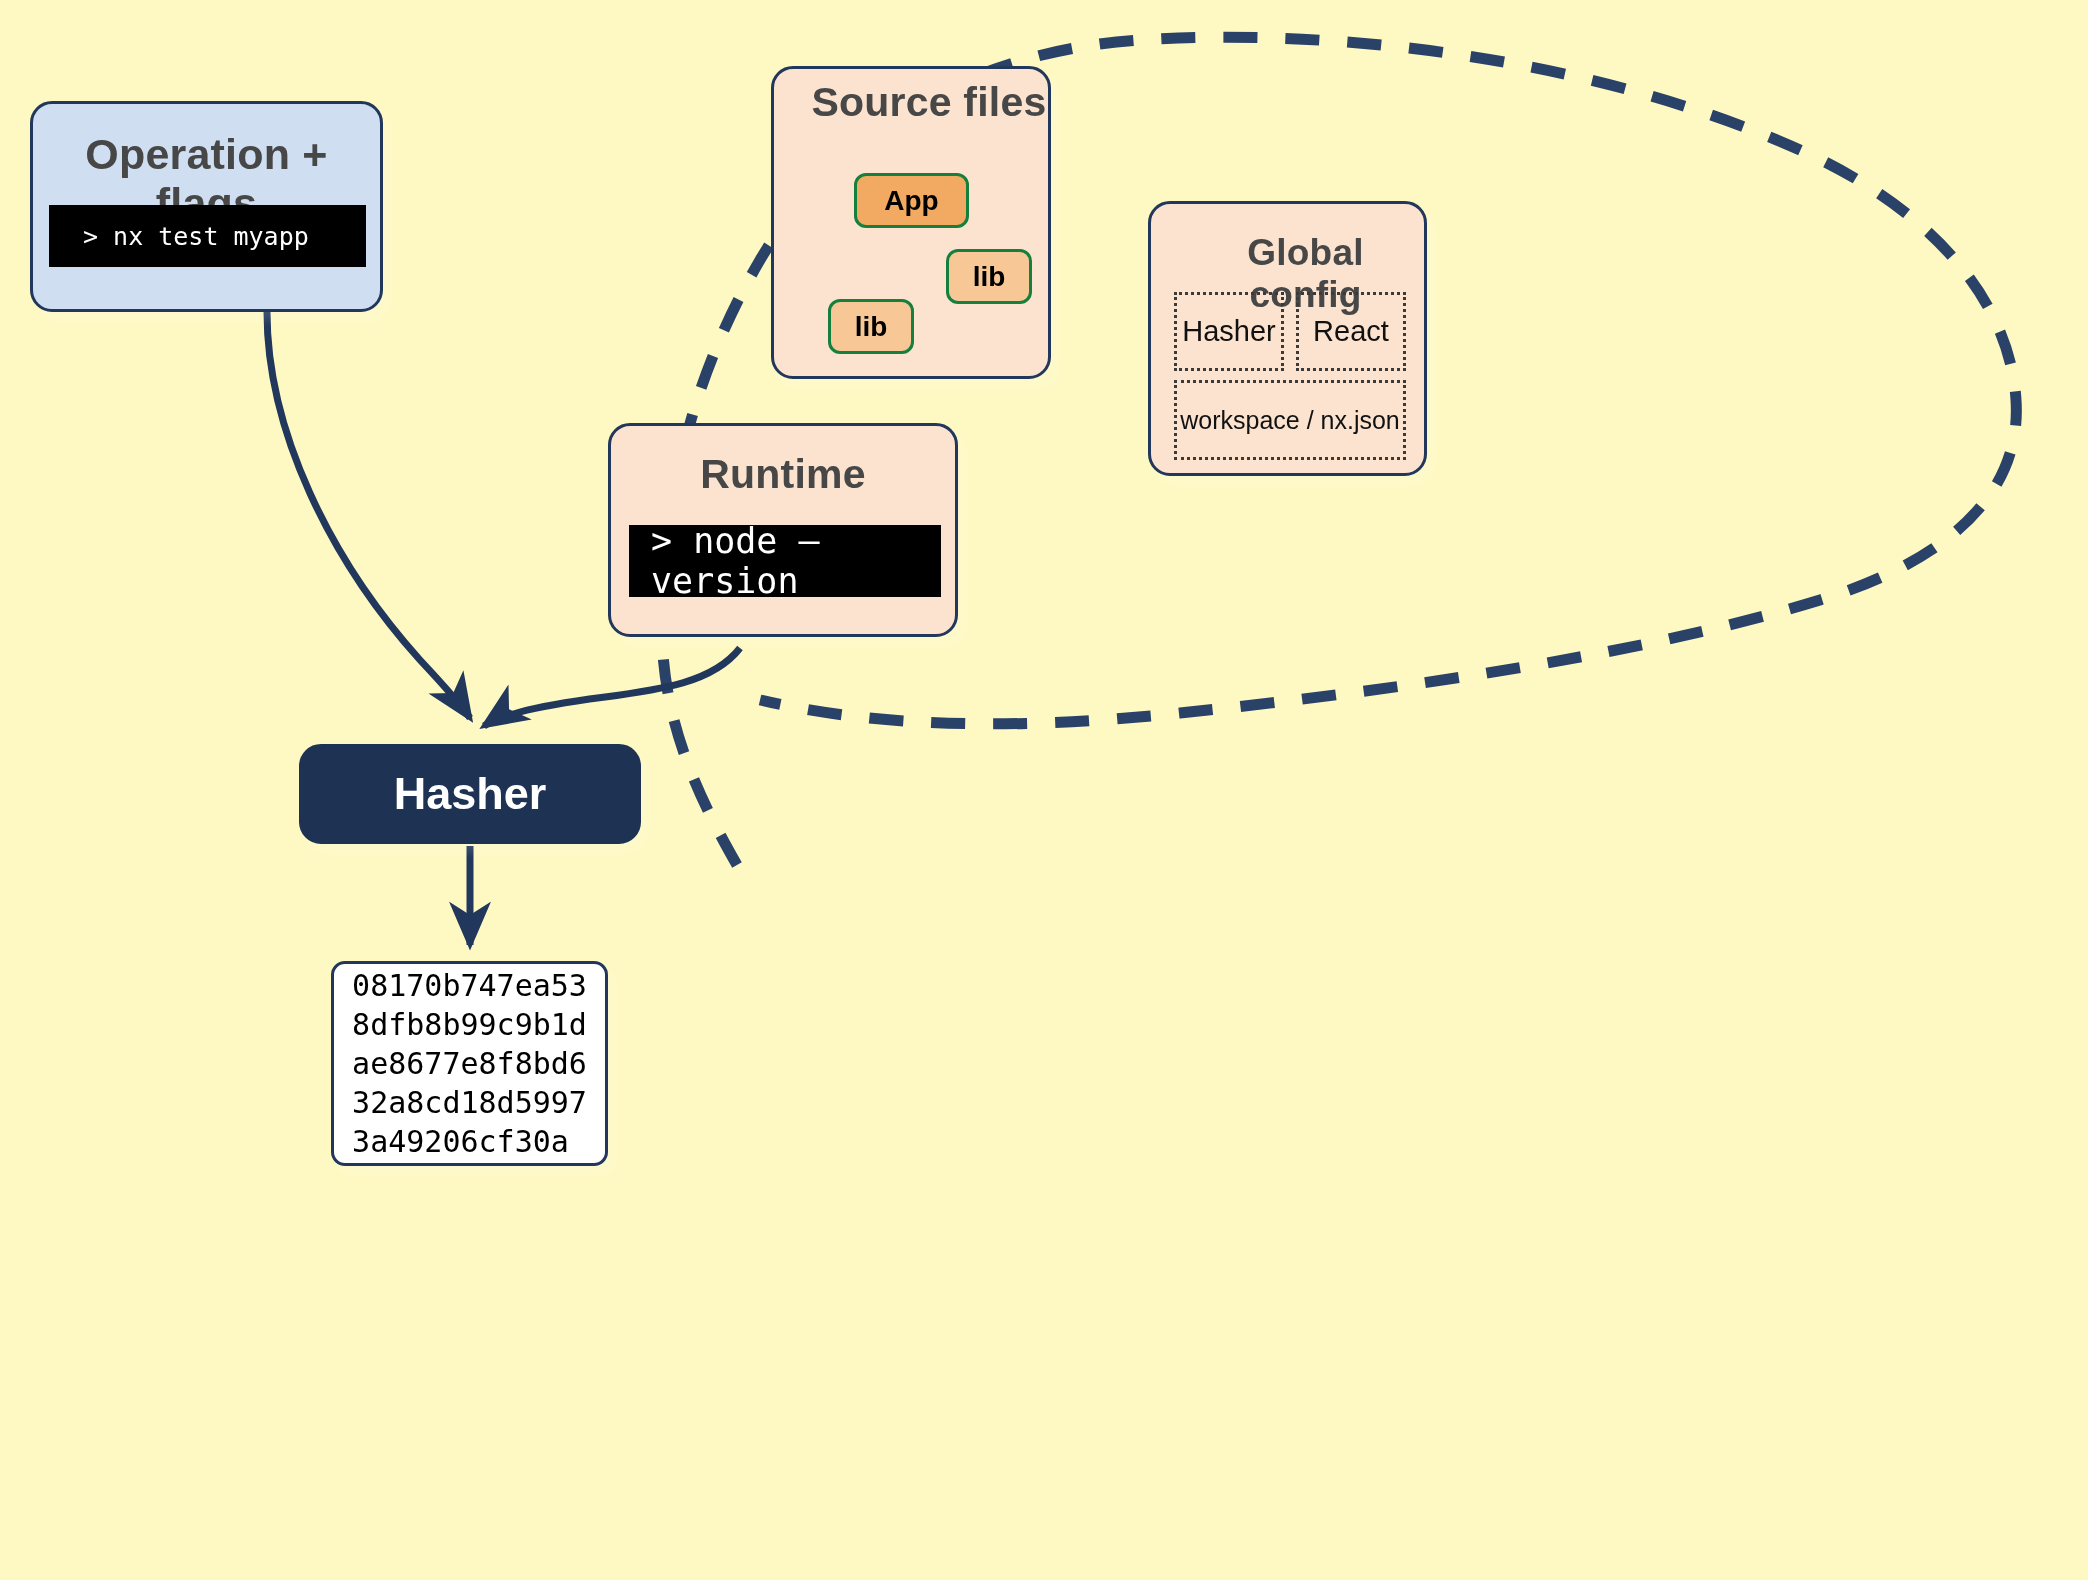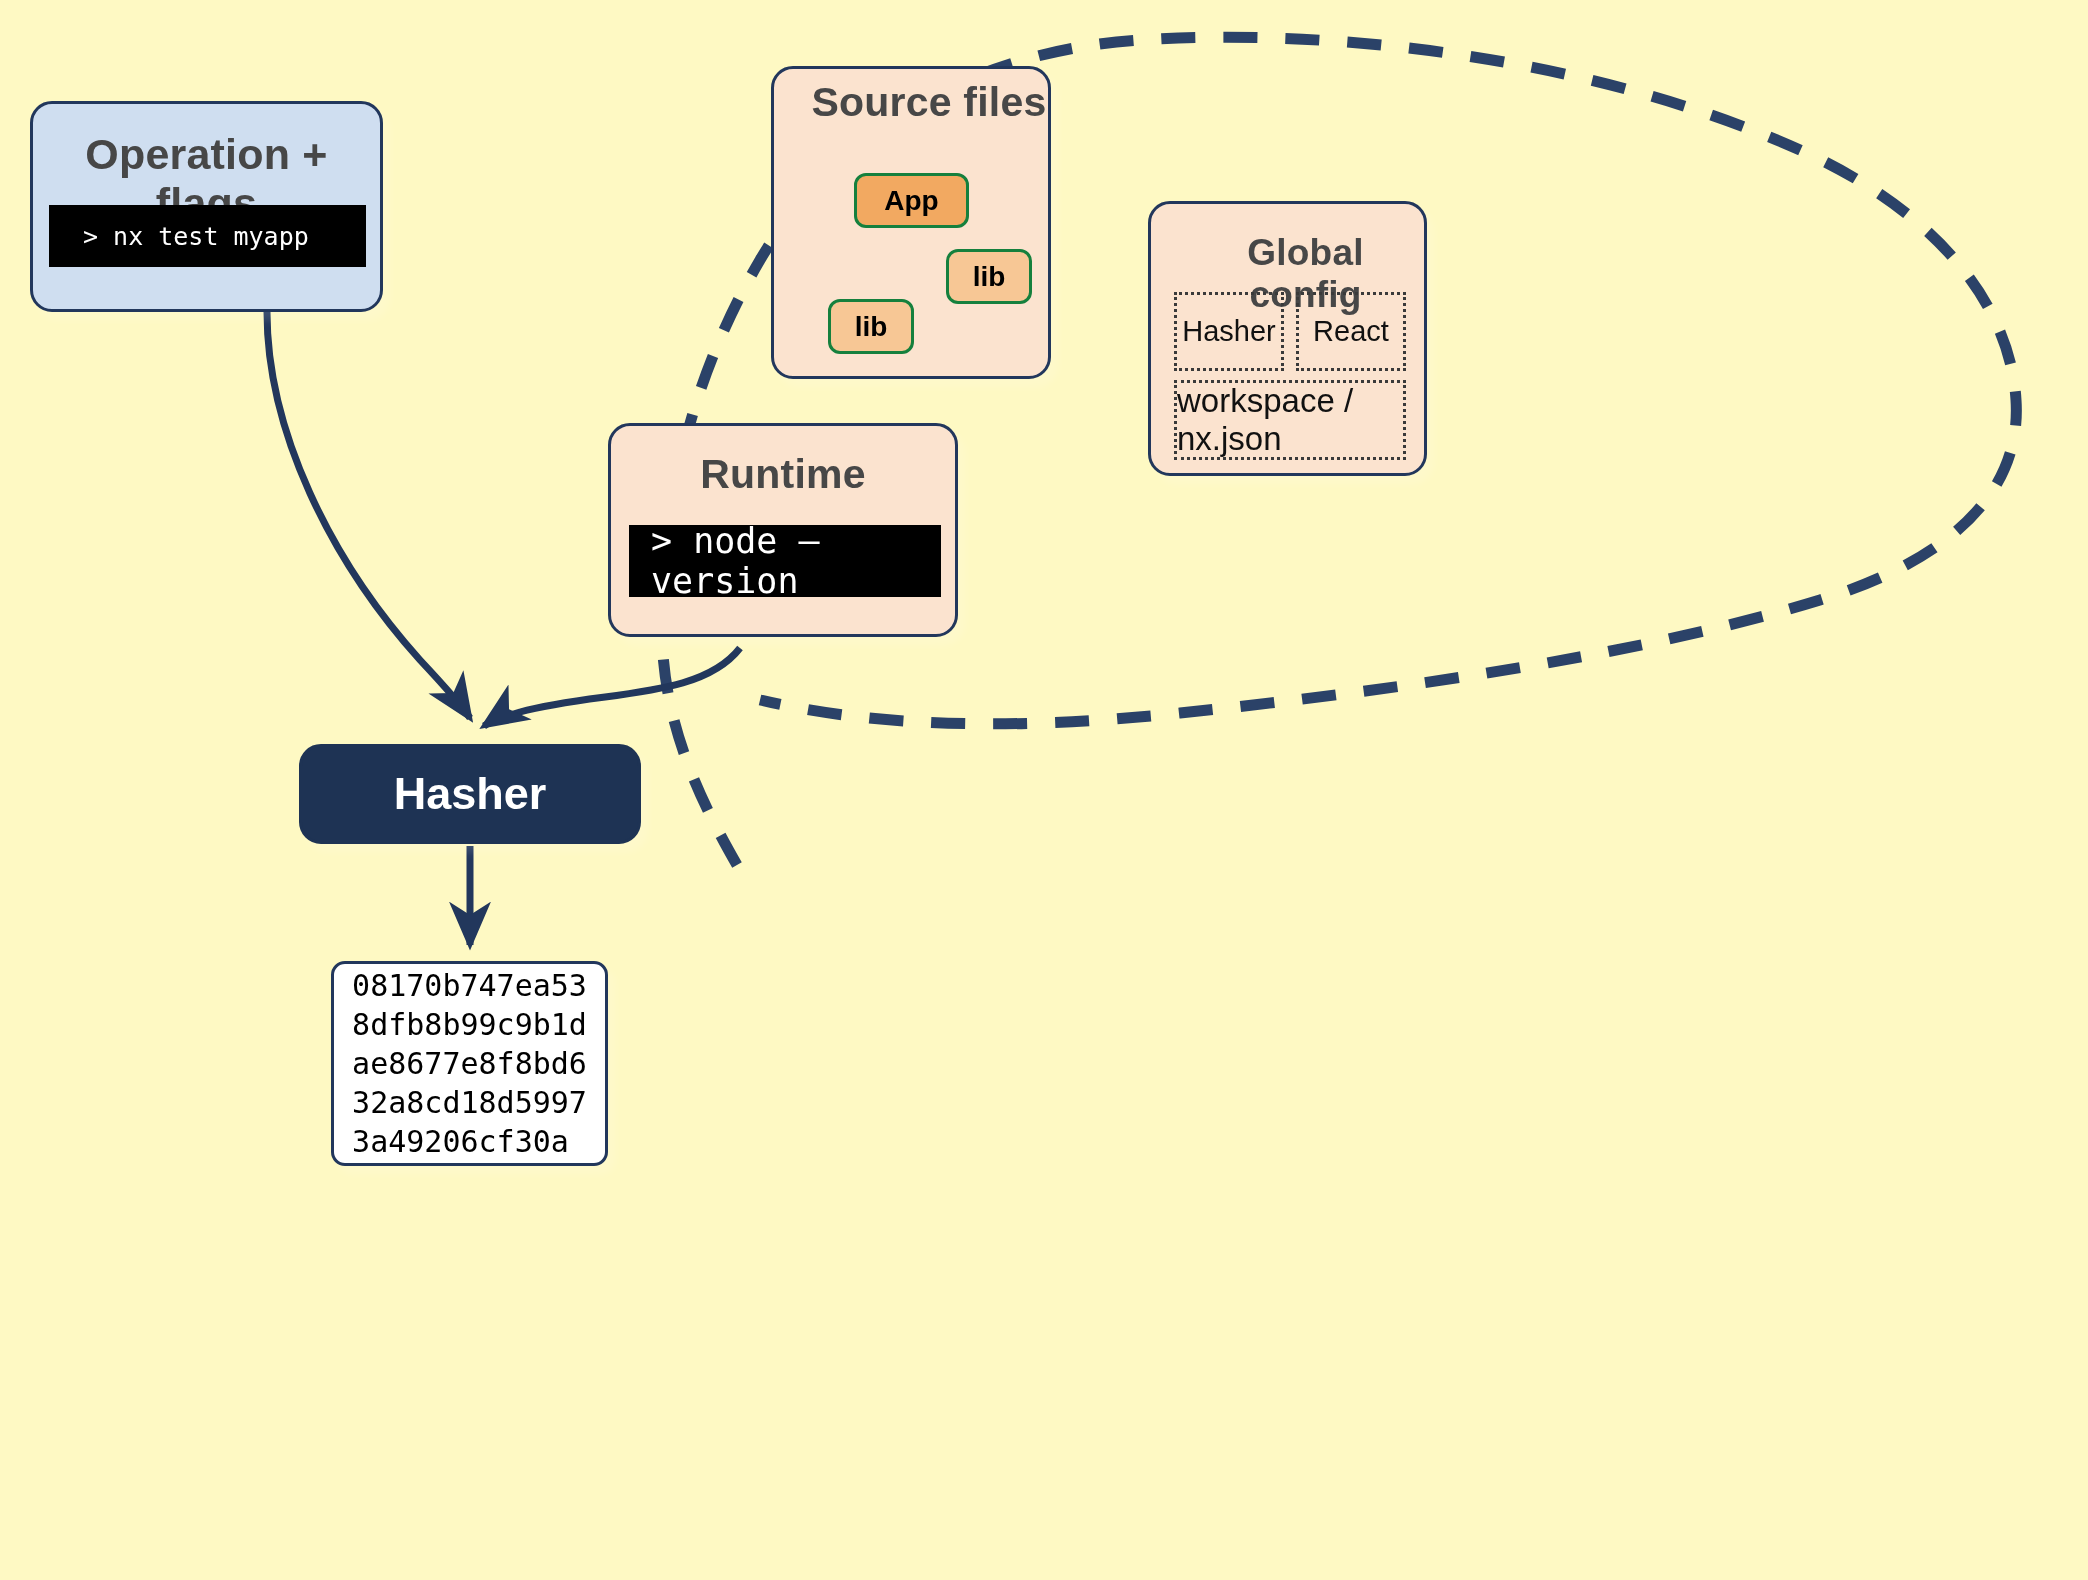--- a/index.html
+++ b/index.html
@@ -109,21 +109,21 @@
     position: absolute;
     box-sizing: border-box;
     border: 3px dotted #3a3a3a;
     display: flex;
     align-items: center;
     justify-content: center;
     color: #111111;
   }
   #cfg-react { left: 23px; top: 88px; width: 110px; height: 79px; font-size: 29px; }
   #cfg-jest  { left: 145px; top: 88px; width: 110px; height: 79px; font-size: 29px; }
-  #cfg-ws    { left: 23px; top: 176px; width: 232px; height: 80px; font-size: 33px; }
+  #cfg-ws    { left: 23px; top: 176px; width: 232px; height: 80px; font-size: 25px; }
 
   
   #rt-card {
     left: 608px; top: 423px;
     width: 350px; height: 214px;
     background: #fbe3cf;
   }
   #rt-title { font-size: 41px; margin-top: 25px; }
   #rt-term {
     left: 18px; top: 99px;

